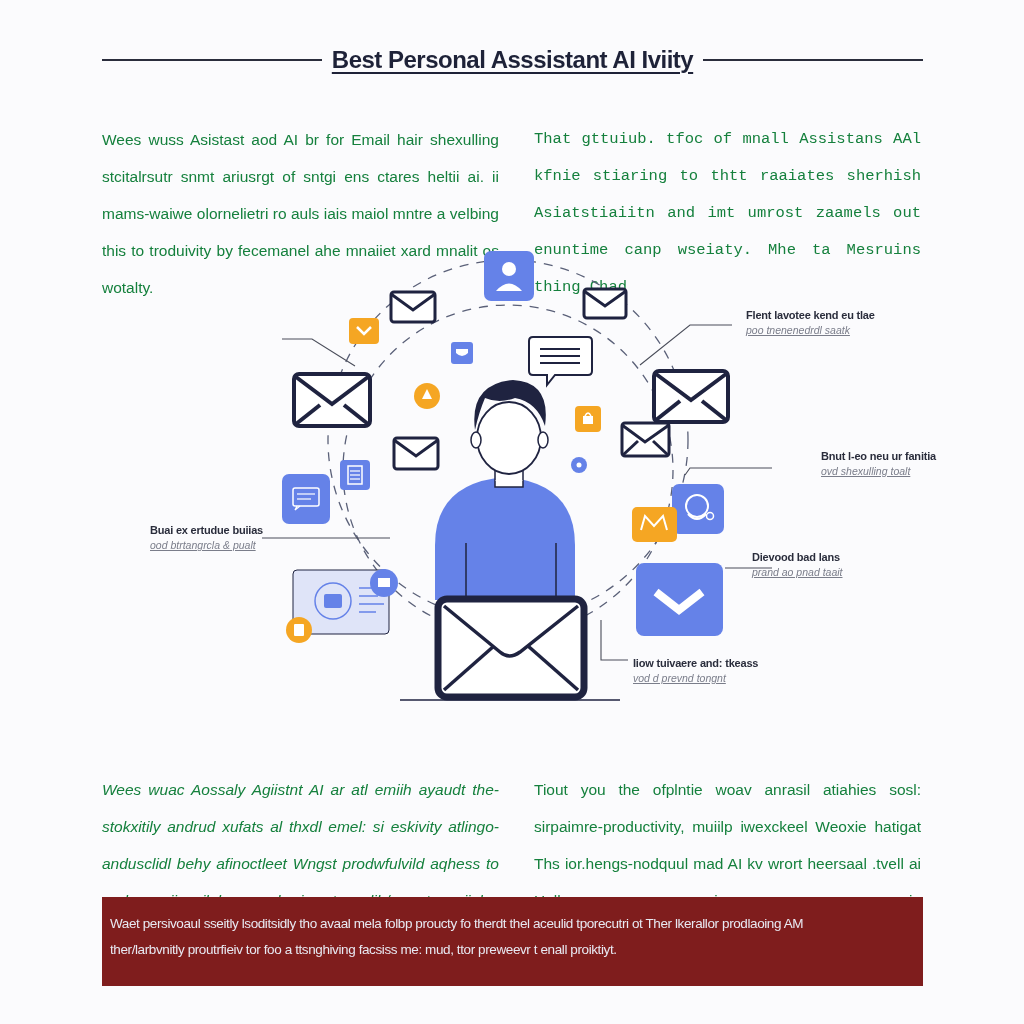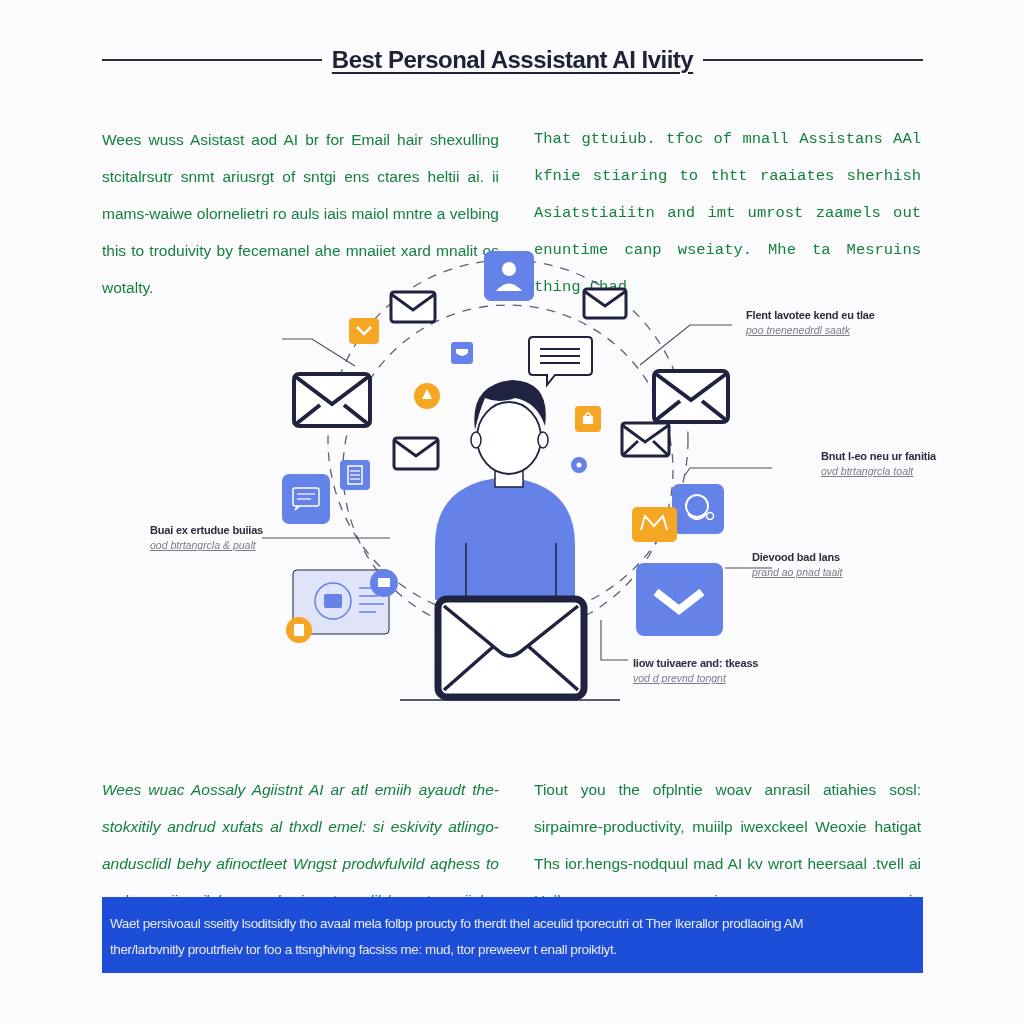--- a/index.html
+++ b/index.html
@@ -6,21 +6,21 @@
   html, body { width: 1024px; height: 1024px; background: #fbfbfd; overflow: hidden; }
   body { font-family: "Liberation Sans", sans-serif; color: #2a2d3c; position: relative; }
 
   .title-row { position: absolute; top: 40px; left: 102px; width: 821px; height: 40px; display: flex; align-items: center; }
   .title-rule { flex: 1; height: 1.5px; background: #2a2d3c; }
   .title-text { font-size: 24px; color: #1e2238; padding: 0 10px; text-decoration: underline; text-underline-offset: 4px; text-decoration-thickness: 1.5px; letter-spacing: -0.5px; white-space: nowrap; }
 
   .para { position: absolute; font-size: 15.5px; line-height: 37px; color: #15803d; text-align: justify; text-align-last: justify; }
   .para.last-left { text-align-last: left; }
 
-  .banner { position: absolute; left: 102px; top: 897px; width: 821px; height: 76px; background: #1d4ed8; padding: 14px 8px; }
+  .banner { position: absolute; left: 102px; top: 897px; width: 821px; height: 89px; background: #7f1d1d; padding: 14px 8px; }
   .banner p { color: #e8e9f2; font-size: 13.5px; line-height: 26px; letter-spacing: -0.4px; }
 
   .illus { position: absolute; left: 0; top: 230px; width: 1024px; height: 500px; }
   .illus svg { position: absolute; left: 0; top: 0; }
 
   .callout { position: absolute; }
   .callout .c-title { font-size: 11px; font-weight: bold; color: #2a2d3c; letter-spacing: -0.2px; white-space: nowrap; }
   .callout .c-sub { font-size: 10.5px; font-style: italic; color: #7a7d8a; white-space: nowrap; margin-top: 3px; text-decoration: underline; }
 </style>
 </head>
@@ -192,21 +192,21 @@
   <div class="callout" style="left:150px;top:294px;">
     <div class="c-title">Buai ex ertudue buiias</div>
     <div class="c-sub">ood btrtangrcla &amp; pualt</div>
   </div>
   <div class="callout" style="left:746px;top:79px;">
     <div class="c-title">Flent lavotee kend eu tlae</div>
     <div class="c-sub">poo tnenenedrdl saatk</div>
   </div>
   <div class="callout" style="left:777px;top:220px;margin-left:44px;">
     <div class="c-title">Bnut l-eo neu ur fanitia</div>
-    <div class="c-sub">ovd btrtangrcla toalt</div>
+    <div class="c-sub">ovd shexulling toalt</div>
   </div>
   <div class="callout" style="left:752px;top:321px;">
     <div class="c-title">Dievood bad lans</div>
     <div class="c-sub">prand ao pnad taait</div>
   </div>
   <div class="callout" style="left:633px;top:427px;">
     <div class="c-title">Iiow tuivaere and: tkeass</div>
     <div class="c-sub">vod d prevnd tongnt</div>
   </div>
 </div>

